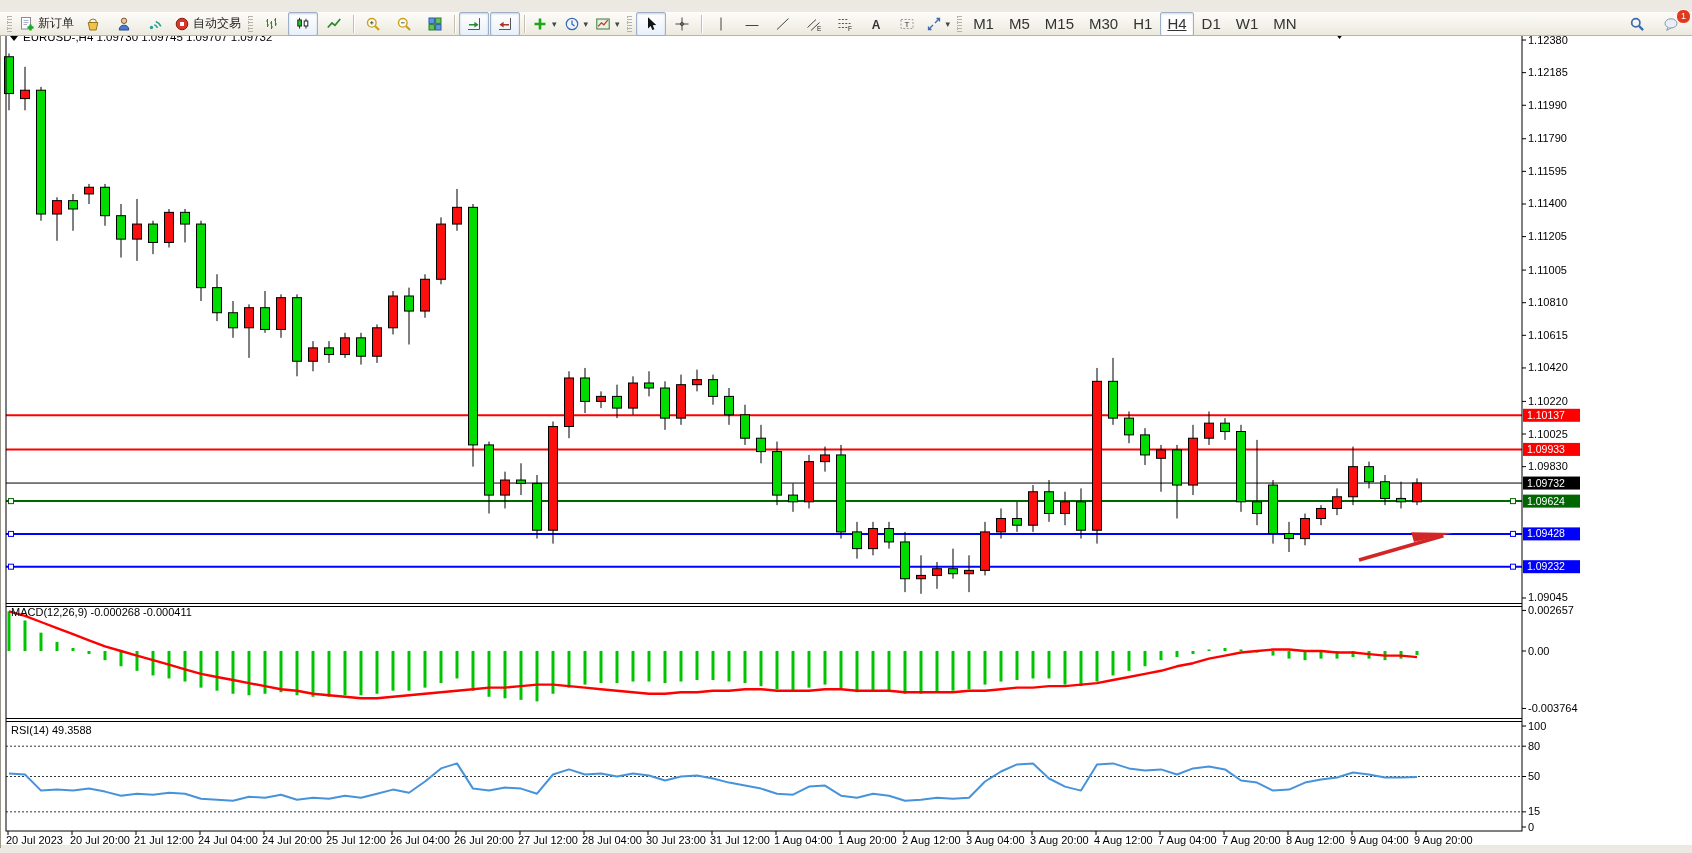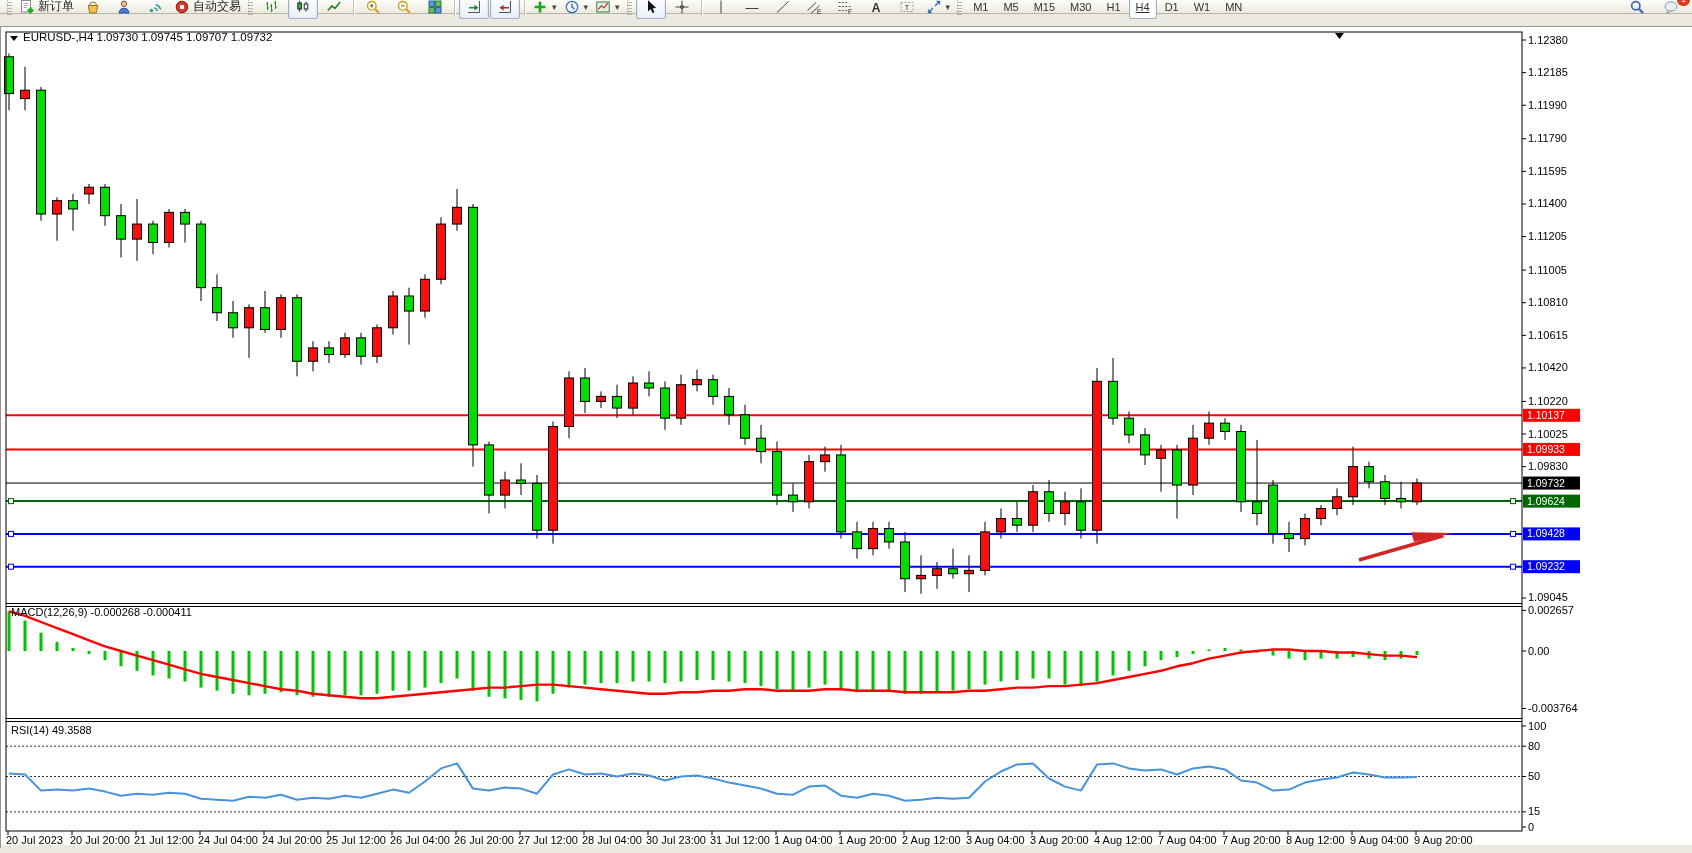--- a/index.html
+++ b/index.html
@@ -1,32 +1,32 @@
 <!DOCTYPE html>
 <html><head>
 <meta charset="utf-8">
 <style>
   html,body{margin:0;padding:0;width:1692px;height:853px;overflow:hidden;
     font-family:"Liberation Sans",sans-serif;background:#ece9e2;}
   
-  #toolbar{position:absolute;left:0;top:0;width:1692px;height:14px;
+  #toolbar{position:absolute;left:0;top:12px;width:1692px;height:24px;
     background:linear-gradient(#fdfcfa,#eceade);border-bottom:1px solid #b8b4a6;
     display:flex;align-items:center;gap:1px;box-sizing:border-box;padding:0 4px;z-index:5;}
   .tb-group{display:flex;align-items:center;gap:1px;height:24px;}
   .grip{width:4px;height:16px;margin:0 3px;
     background-image:repeating-linear-gradient(#b7b3a6 0 1px,transparent 1px 3px);
     background-size:1px 100%;background-repeat:repeat-x;border-left:1px dotted #b7b3a6;}
   .tb-sep{width:1px;height:18px;background:#c4c0b2;margin:0 3px;box-shadow:1px 0 0 #fff;}
   .tb-btn{height:22px;min-width:24px;display:flex;align-items:center;justify-content:center;
     gap:3px;border:1px solid transparent;border-radius:2px;padding:0 2px;font-size:12px;color:#222;}
   .tb-btn.pressed{border:1px solid #9db0c8;background:linear-gradient(#ffffff,#e9f0fa);
     box-shadow:inset 0 1px 2px rgba(100,120,150,.35);}
   .tb-btn svg{display:block;}
   .caret{font-size:9px;color:#444;margin-left:1px;}
-  .tf-btn{height:20px;padding:1px 6px;font-size:11px;color:#333;border:1px solid transparent;
+  .tf-btn{height:20px;padding:1px 6px;font-size:15px;color:#333;border:1px solid transparent;
     border-radius:2px;display:flex;align-items:center;}
   .tf-btn.pressed{border:1px solid #9db0c8;background:#fff;box-shadow:inset 0 1px 2px rgba(100,120,150,.3);text-decoration:underline;}
   #tb-right{margin-left:auto;display:flex;align-items:center;gap:4px;padding-right:2px;}
   .badge{position:absolute;top:-4px;right:-6px;background:#e03a1e;color:#fff;font-size:9px;
     width:13px;height:13px;border-radius:7px;display:flex;align-items:center;justify-content:center;
     border:1px solid #fff;}
   
   #chartwin{position:absolute;left:0;top:26px;width:1692px;height:822px;background:#fff;
     border:1px solid #9a968a;box-sizing:border-box;}
   #chart-svg{position:absolute;left:0;top:0;}

